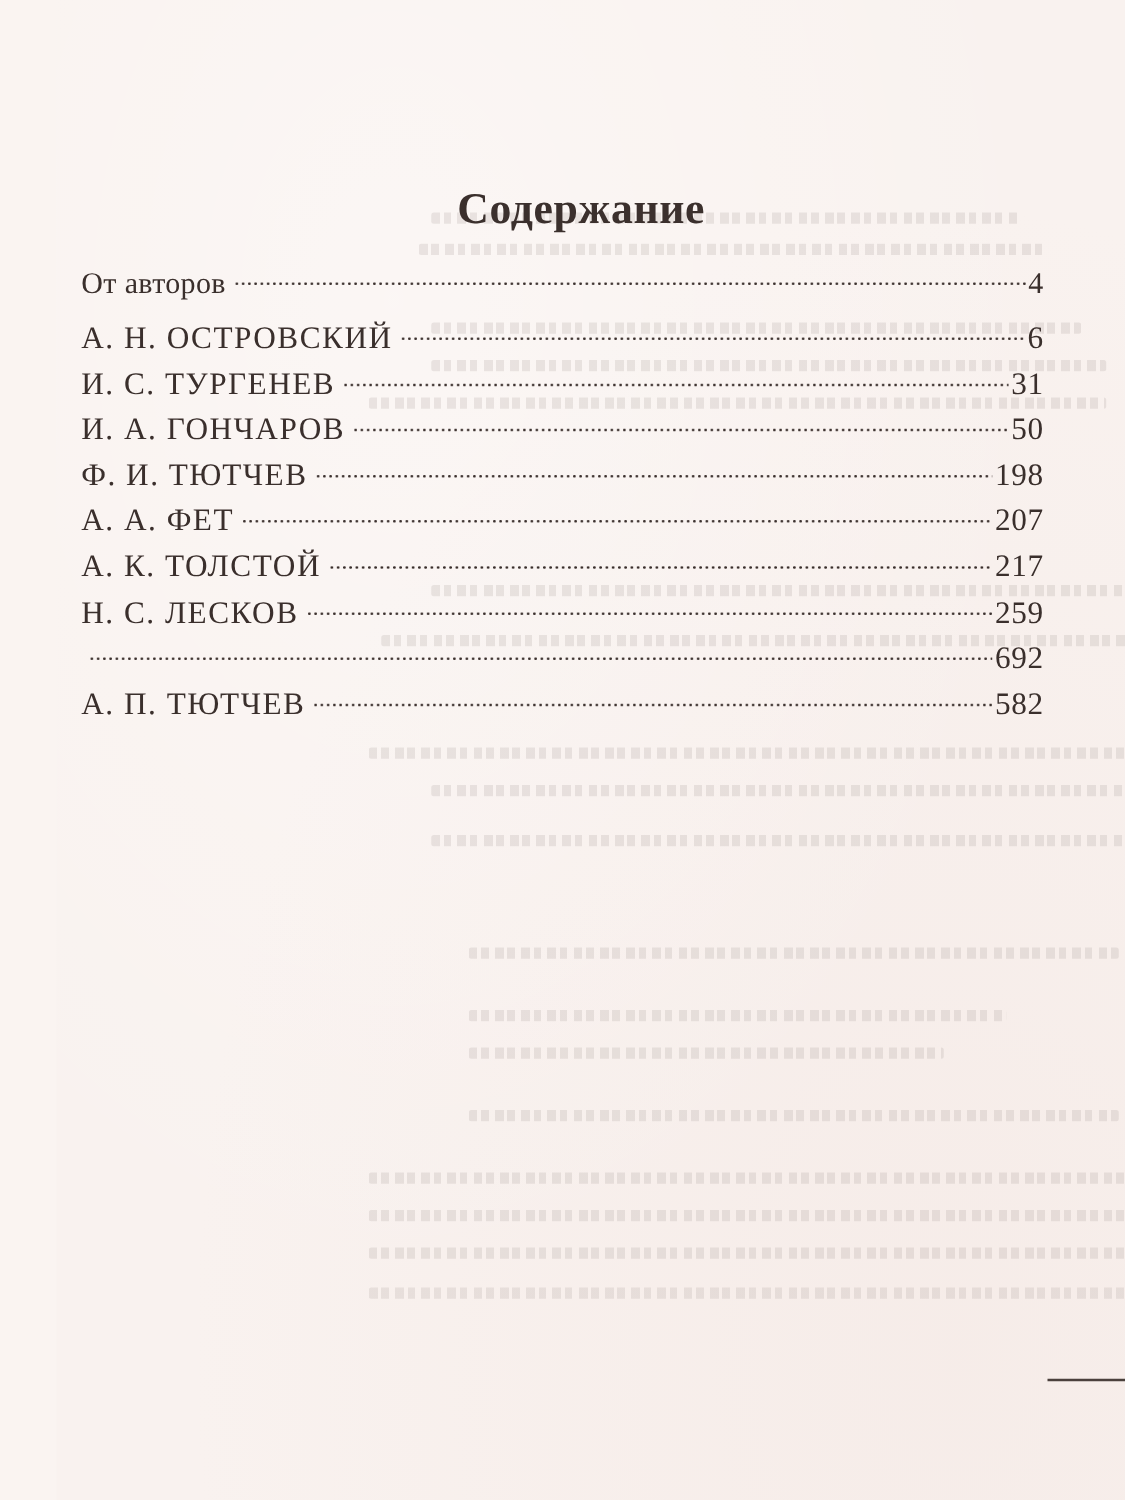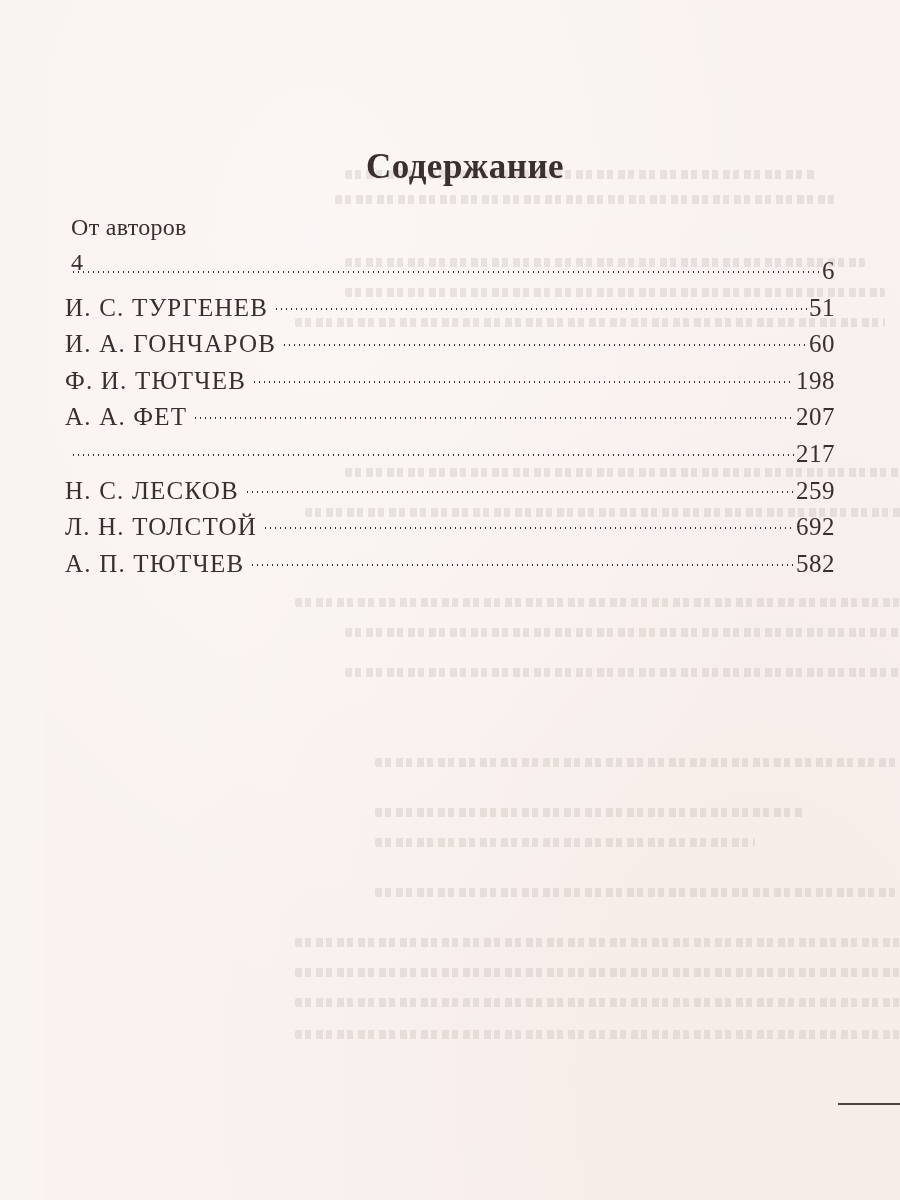--- a/index.html
+++ b/index.html
@@ -61,21 +61,20 @@
     height: 36.6px;
     line-height: 36.6px;
     font-size: 25px;
     white-space: nowrap;
   }
   .toc-row.first {
     height: 35px;
     line-height: 35px;
     margin-bottom: 8px;
     font-size: 24px;
-    flex-direction: column;
   }
   .toc-row .label {
     flex: 0 0 auto;
     letter-spacing: 1.2px;
   }
   .toc-row.first .label {
     letter-spacing: 0.3px;
   }
   .toc-row .dots {
     flex: 1 1 auto;
@@ -134,54 +133,55 @@
 
   <h1 class="title">Содержание</h1>
 
   <div class="toc">
     <div class="toc-row first">
       <span class="label">От авторов</span>
       <span class="dots"></span>
       <span class="page-num">4</span>
     </div>
     <div class="toc-row">
+      <span class="label">А. Н. ОСТРОВСКИЙ</span>
       <span class="dots"></span>
       <span class="page-num">6</span>
     </div>
     <div class="toc-row">
       <span class="label">И. С. ТУРГЕНЕВ</span>
       <span class="dots"></span>
-      <span class="page-num">51</span>
+      <span class="page-num">31</span>
     </div>
     <div class="toc-row">
       <span class="label">И. А. ГОНЧАРОВ</span>
       <span class="dots"></span>
-      <span class="page-num">60</span>
+      <span class="page-num">50</span>
     </div>
     <div class="toc-row">
       <span class="label">Ф. И. ТЮТЧЕВ</span>
       <span class="dots"></span>
       <span class="page-num">198</span>
     </div>
     <div class="toc-row">
       <span class="label">А. А. ФЕТ</span>
       <span class="dots"></span>
       <span class="page-num">207</span>
     </div>
     <div class="toc-row">
+      <span class="label">А. К. ТОЛСТОЙ</span>
       <span class="dots"></span>
       <span class="page-num">217</span>
     </div>
     <div class="toc-row">
       <span class="label">Н. С. ЛЕСКОВ</span>
       <span class="dots"></span>
       <span class="page-num">259</span>
     </div>
     <div class="toc-row">
-      <span class="label">Л. Н. ТОЛСТОЙ</span>
       <span class="dots"></span>
       <span class="page-num">692</span>
     </div>
     <div class="toc-row">
       <span class="label">А. П. ТЮТЧЕВ</span>
       <span class="dots"></span>
       <span class="page-num">582</span>
     </div>
   </div>
 

